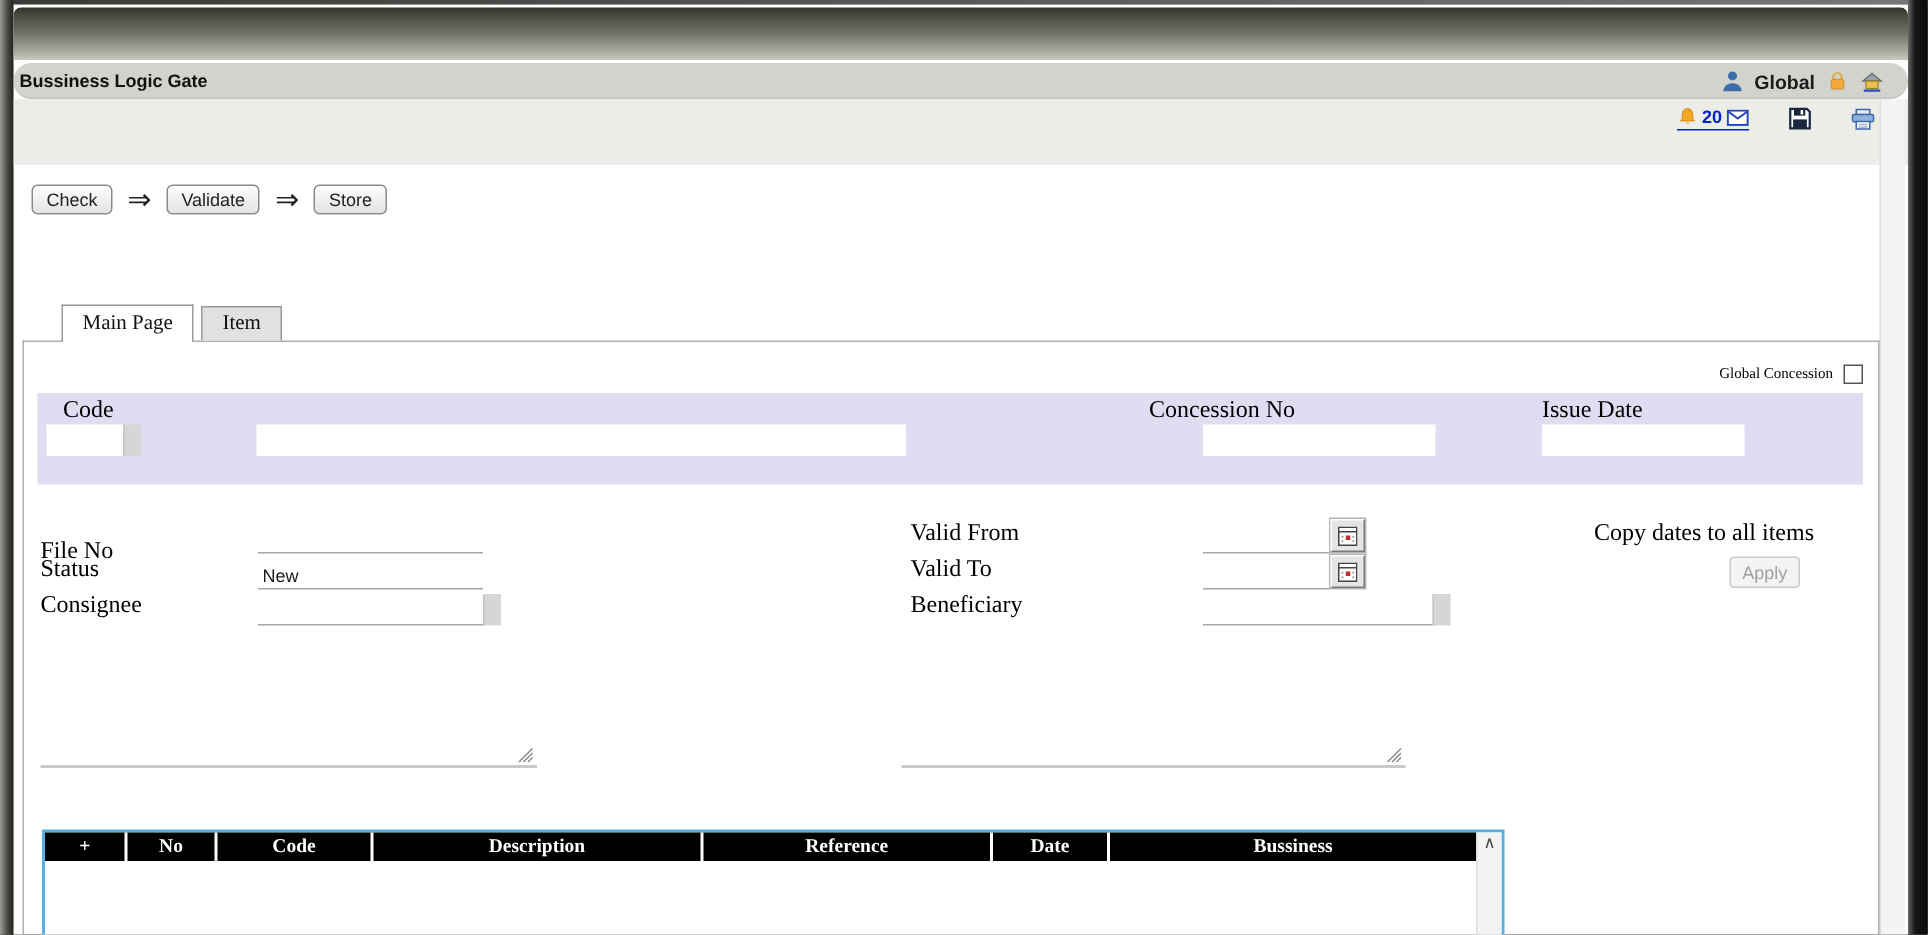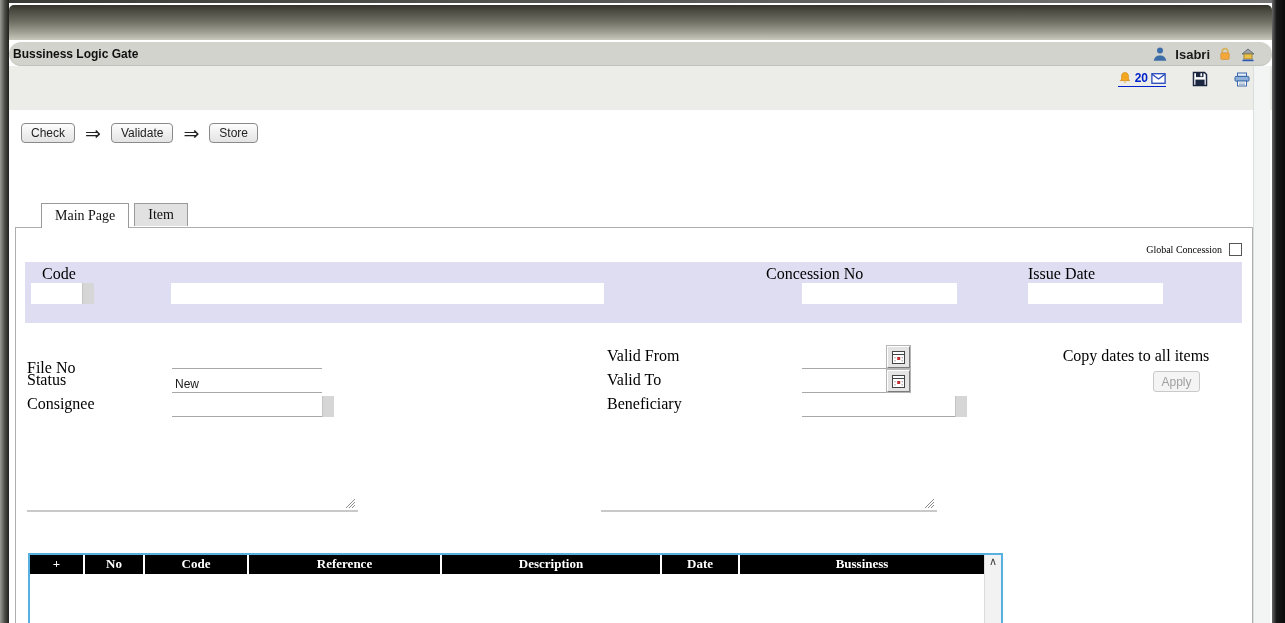--- a/index.html
+++ b/index.html
@@ -20,21 +20,21 @@
   a.notif { display:flex; align-items:center; gap:3px; text-decoration:none; border-bottom:1px solid #0022cc; padding-bottom:1px; cursor:pointer; }
   .notif-count { font-size:12px; font-weight:bold; color:#0022cc; }
   .icon { display:inline-flex; line-height:0; }
 
   .scrollstrip { position:absolute; right:2px; top:63px; bottom:0; width:17px; background:#f3f5f4; border-left:1px solid #dadeDC; border-left:1px solid #dadedc; }
 
   .workflow { position:absolute; left:12px; top:119px; display:flex; align-items:center; gap:10px; }
   .wf-btn { font-size:12px; color:#222; background:linear-gradient(#fdfdfd,#e3e3e3); border:1px solid #8a8a8a; border-radius:4px; padding:2px 9px; cursor:pointer; }
   .wf-arrow { font-size:19px; color:#222; font-family:"DejaVu Sans", sans-serif; }
 
-  .tabs { position:absolute; left:32px; top:200px; height:25px; display:flex; align-items:flex-start; z-index:3; }
+  .tabs { position:absolute; left:32px; top:200px; height:25px; display:flex; align-items:center; z-index:3; }
   .tab { font-family:"Liberation Serif", serif; font-size:14px; color:#111; border:1px solid #9a9a9a; border-bottom:none; background:#e1e1e1; padding:3px 13px 3px; margin-right:5px; cursor:pointer; }
   .tab.active { background:#fff; padding:4px 13px 4px; height:25px; }
   .panel { position:absolute; left:6px; right:19px; top:224px; bottom:-6px; border:1px solid #aeaeae; border-bottom:none; }
 
   .gc-row { position:absolute; right:30px; top:240px; display:flex; align-items:center; gap:7px; z-index:2; }
   .sl { font-family:"Liberation Serif", serif; font-size:10px; color:#000; }
   .gc-box { width:13px; height:13px; appearance:none; -webkit-appearance:none; border:1px solid #555; background:#fff; margin:0; cursor:pointer; }
 
   .band { position:absolute; left:16px; top:259px; width:1217px; height:61px; background:#dfddf2; z-index:2; }
   .band .lbl { position:absolute; font-family:"Liberation Serif", serif; font-size:16px; color:#000; top:3px; }
@@ -71,21 +71,21 @@
 
   <div class="titlebar">
     <span class="ttl">Bussiness Logic Gate</span>
     <div class="usercluster">
       <span class="icon">
         <svg width="16" height="16" viewBox="0 0 16 16">
             <circle cx="8" cy="4.6" r="3" fill="#3c6da9"></circle>
             <path d="M1.8 14.8c.4-3.4 2.9-5.3 6.2-5.3s5.8 1.9 6.2 5.3z" fill="#3c6da9"></path>
           </svg>
       </span>
-      <span class="username">Isabri</span>
+      <span class="username">Global</span>
       <span class="icon">
         <svg width="16" height="16" viewBox="0 0 16 16">
             <path d="M5.2 7V5.4a2.8 2.8 0 015.6 0V7" fill="none" stroke="#d8b25c" stroke-width="1.6"></path>
             <rect x="3.8" y="6.8" width="8.4" height="6.6" rx="1.2" fill="#f4a83a" stroke="#c9882a" stroke-width="0.6"></rect>
           </svg>
       </span>
       <span class="icon">
         <svg width="16" height="16" viewBox="0 0 16 16">
             <path d="M2 8l6-5 6 5z" fill="#9aa0a8" stroke="#6b7077" stroke-width="1"></path>
             <rect x="4" y="8" width="8" height="5" fill="#e8c24a" stroke="#9a7b20" stroke-width="0.8"></rect>
@@ -227,22 +227,22 @@
         </svg>
     </span>
   </div>
 
   <div class="dtable">
     <div class="dtable-main">
       <div class="dtable-head">
         <div class="hcell" style="width:55px">+</div>
         <div class="hcell" style="width:60px">No</div>
         <div class="hcell" style="width:104px">Code</div>
+        <div class="hcell" style="width:220px">Description</div>
         <div class="hcell" style="width:193px">Reference</div>
-        <div class="hcell" style="width:220px">Description</div>
         <div class="hcell" style="width:78px">Date</div>
         <div class="hcell" style="flex:1">Bussiness</div>
       </div>
     </div>
     <div class="vscroll">
       <span class="chev">∧</span>
     </div>
   </div>
 
 </div>

